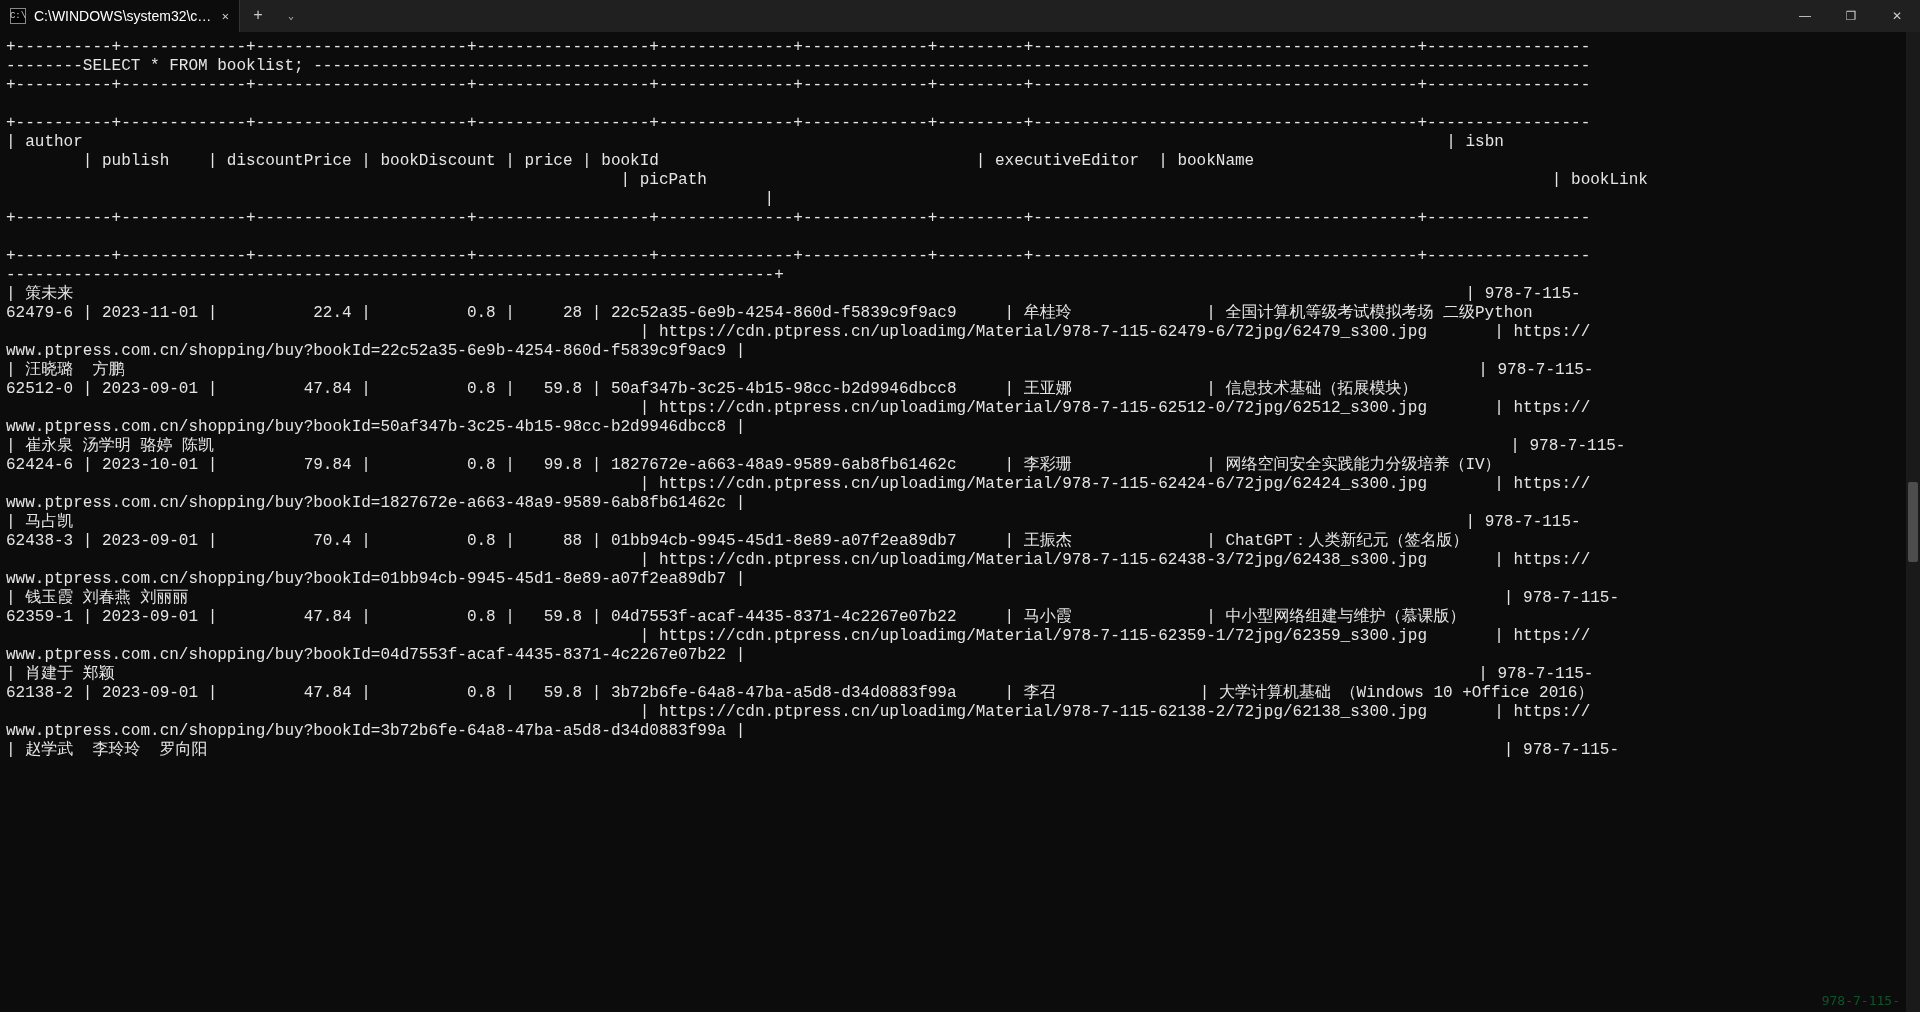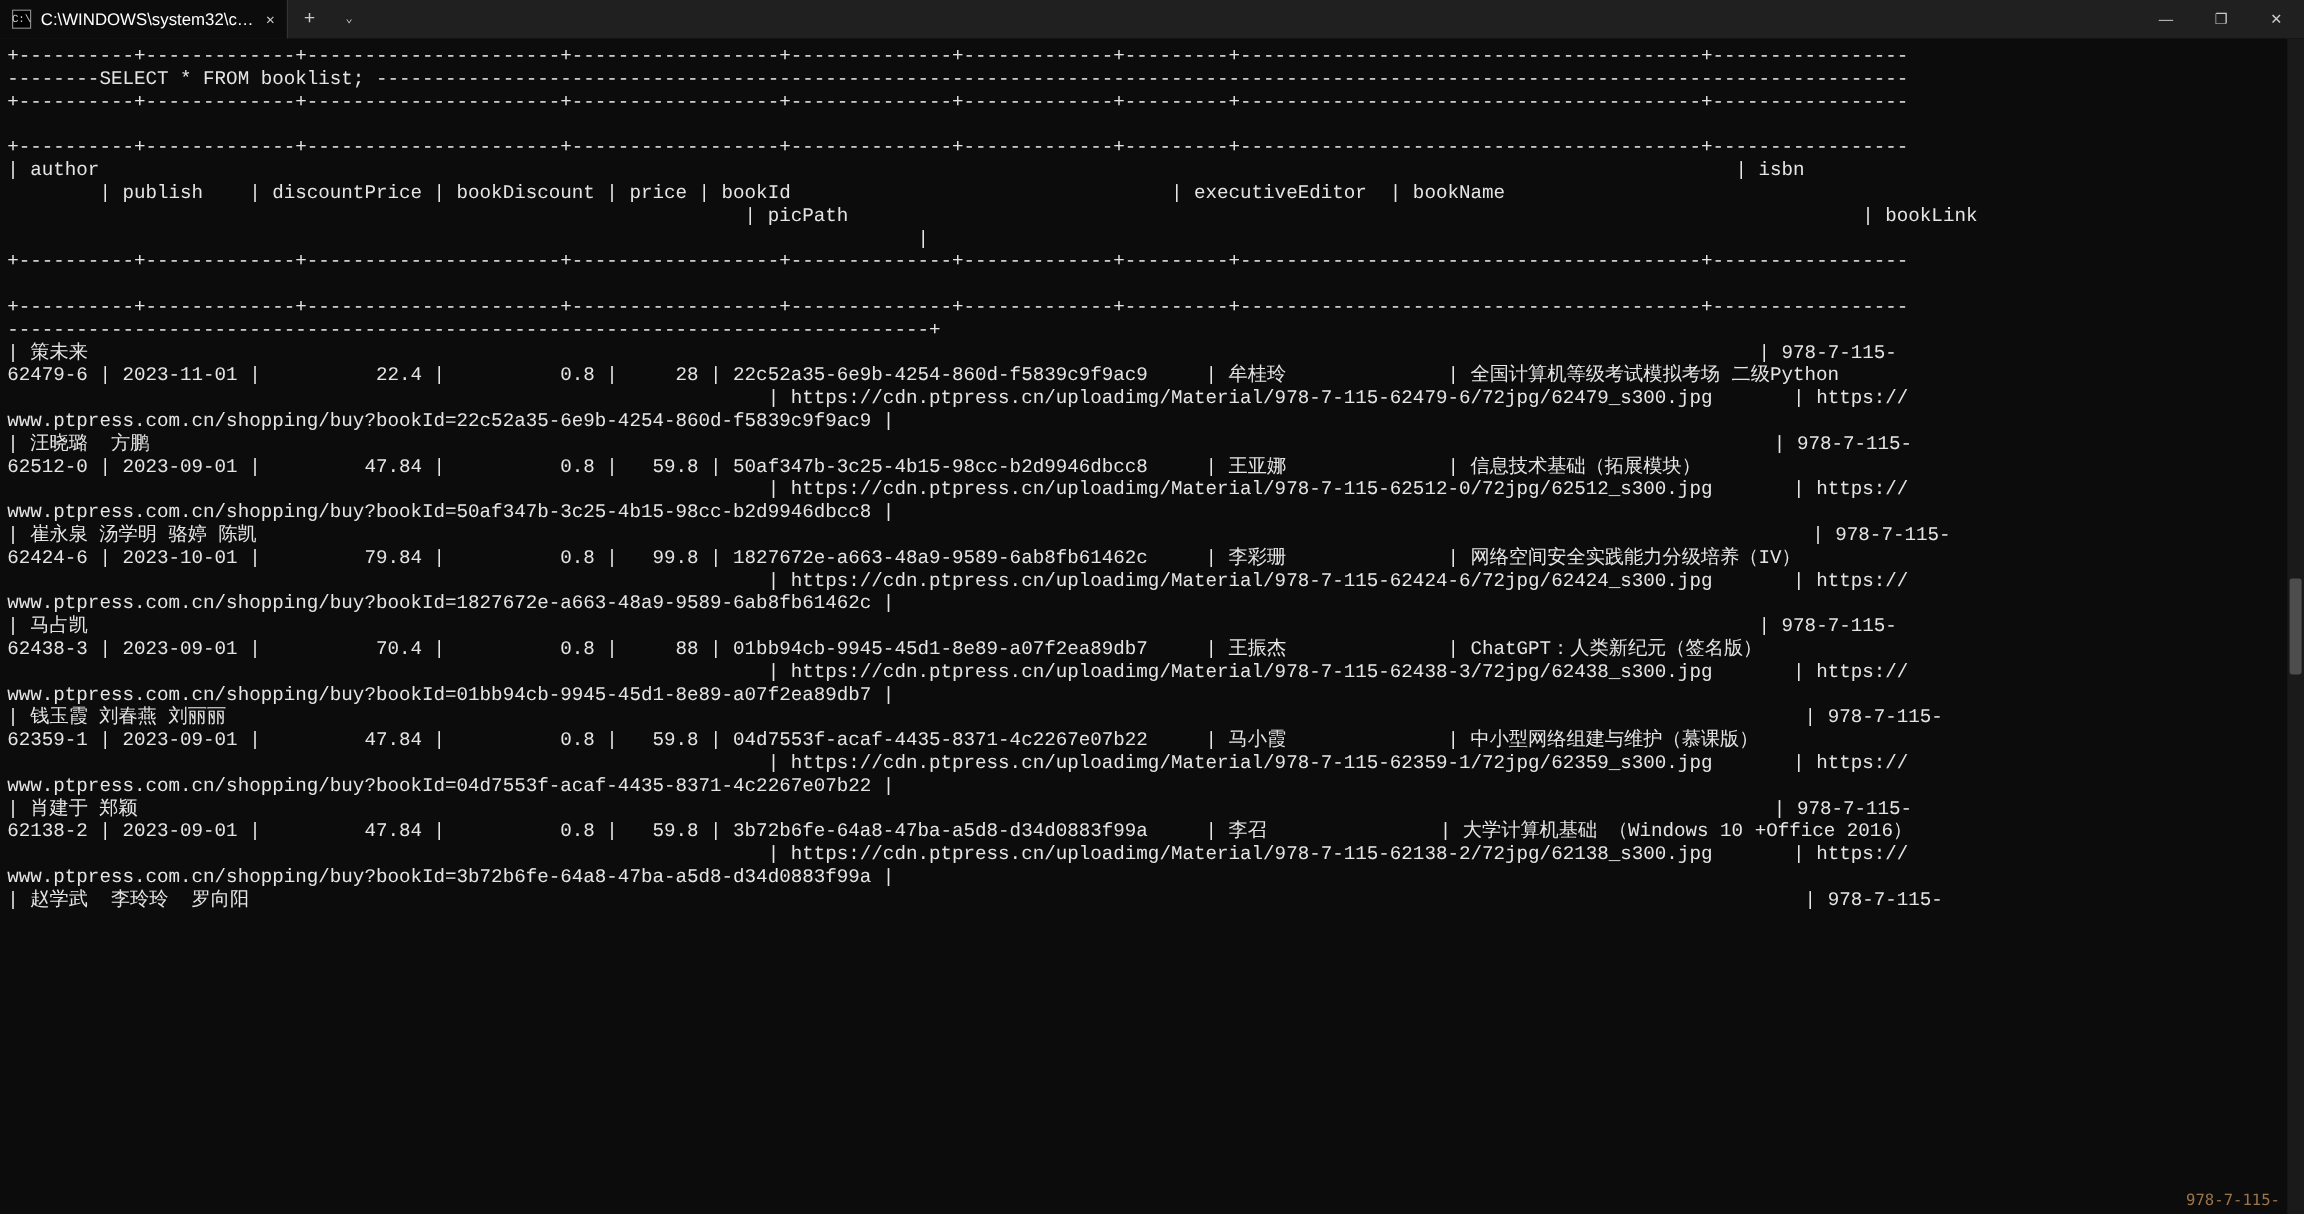--- a/index.html
+++ b/index.html
@@ -10,21 +10,21 @@
 .tab .tab-title { flex: 1; white-space: nowrap; overflow: hidden; text-overflow: ellipsis; font-size: 14px; color: #fff; font-family: "Segoe UI", sans-serif; }
 .tab .close-x { font-size: 12px; color: #ccc; cursor: pointer; }
 .newtab { width: 36px; display: flex; align-items: center; justify-content: center; color: #ccc; font-size: 16px; cursor: pointer; }
 .chevron { width: 30px; display: flex; align-items: center; justify-content: center; color: #ccc; font-size: 10px; cursor: pointer; }
 .spacer { flex: 1; }
 .winbtn { width: 46px; display: flex; align-items: center; justify-content: center; color: #ccc; font-size: 12px; cursor: pointer; font-family: "Segoe UI", sans-serif; }
 .terminal { height: calc(100% - 32px); overflow: auto; padding: 6px 6px; }
 .terminal pre { white-space: pre; font-family: Consolas, 'Courier New', monospace; font-size: 16px; line-height: 19px; color: #e5e5e5; }
 .scrollbar { position: absolute; right: 0; top: 32px; bottom: 0; width: 14px; background: #1a1a1a; }
 .sb-thumb { position: absolute; left: 2px; right: 2px; top: 450px; height: 80px; background: #4d4d4d; border-radius: 2px; }
-.watermark { position: absolute; right: 20px; bottom: 4px; color: #fdba74; font-size: 13px; font-family: Consolas, monospace; opacity: .6; }
+.watermark { position: absolute; right: 20px; bottom: 4px; color: #15803d; font-size: 13px; font-family: Consolas, monospace; opacity: .6; }
 </style>
 </head>
 <body>
 
 <div class="titlebar">
   <div class="tab">
     <span class="cmd-icon">C:\</span>
     <span class="tab-title">C:\WINDOWS\system32\cmd.</span>
     <span class="close-x">✕</span>
   </div>

